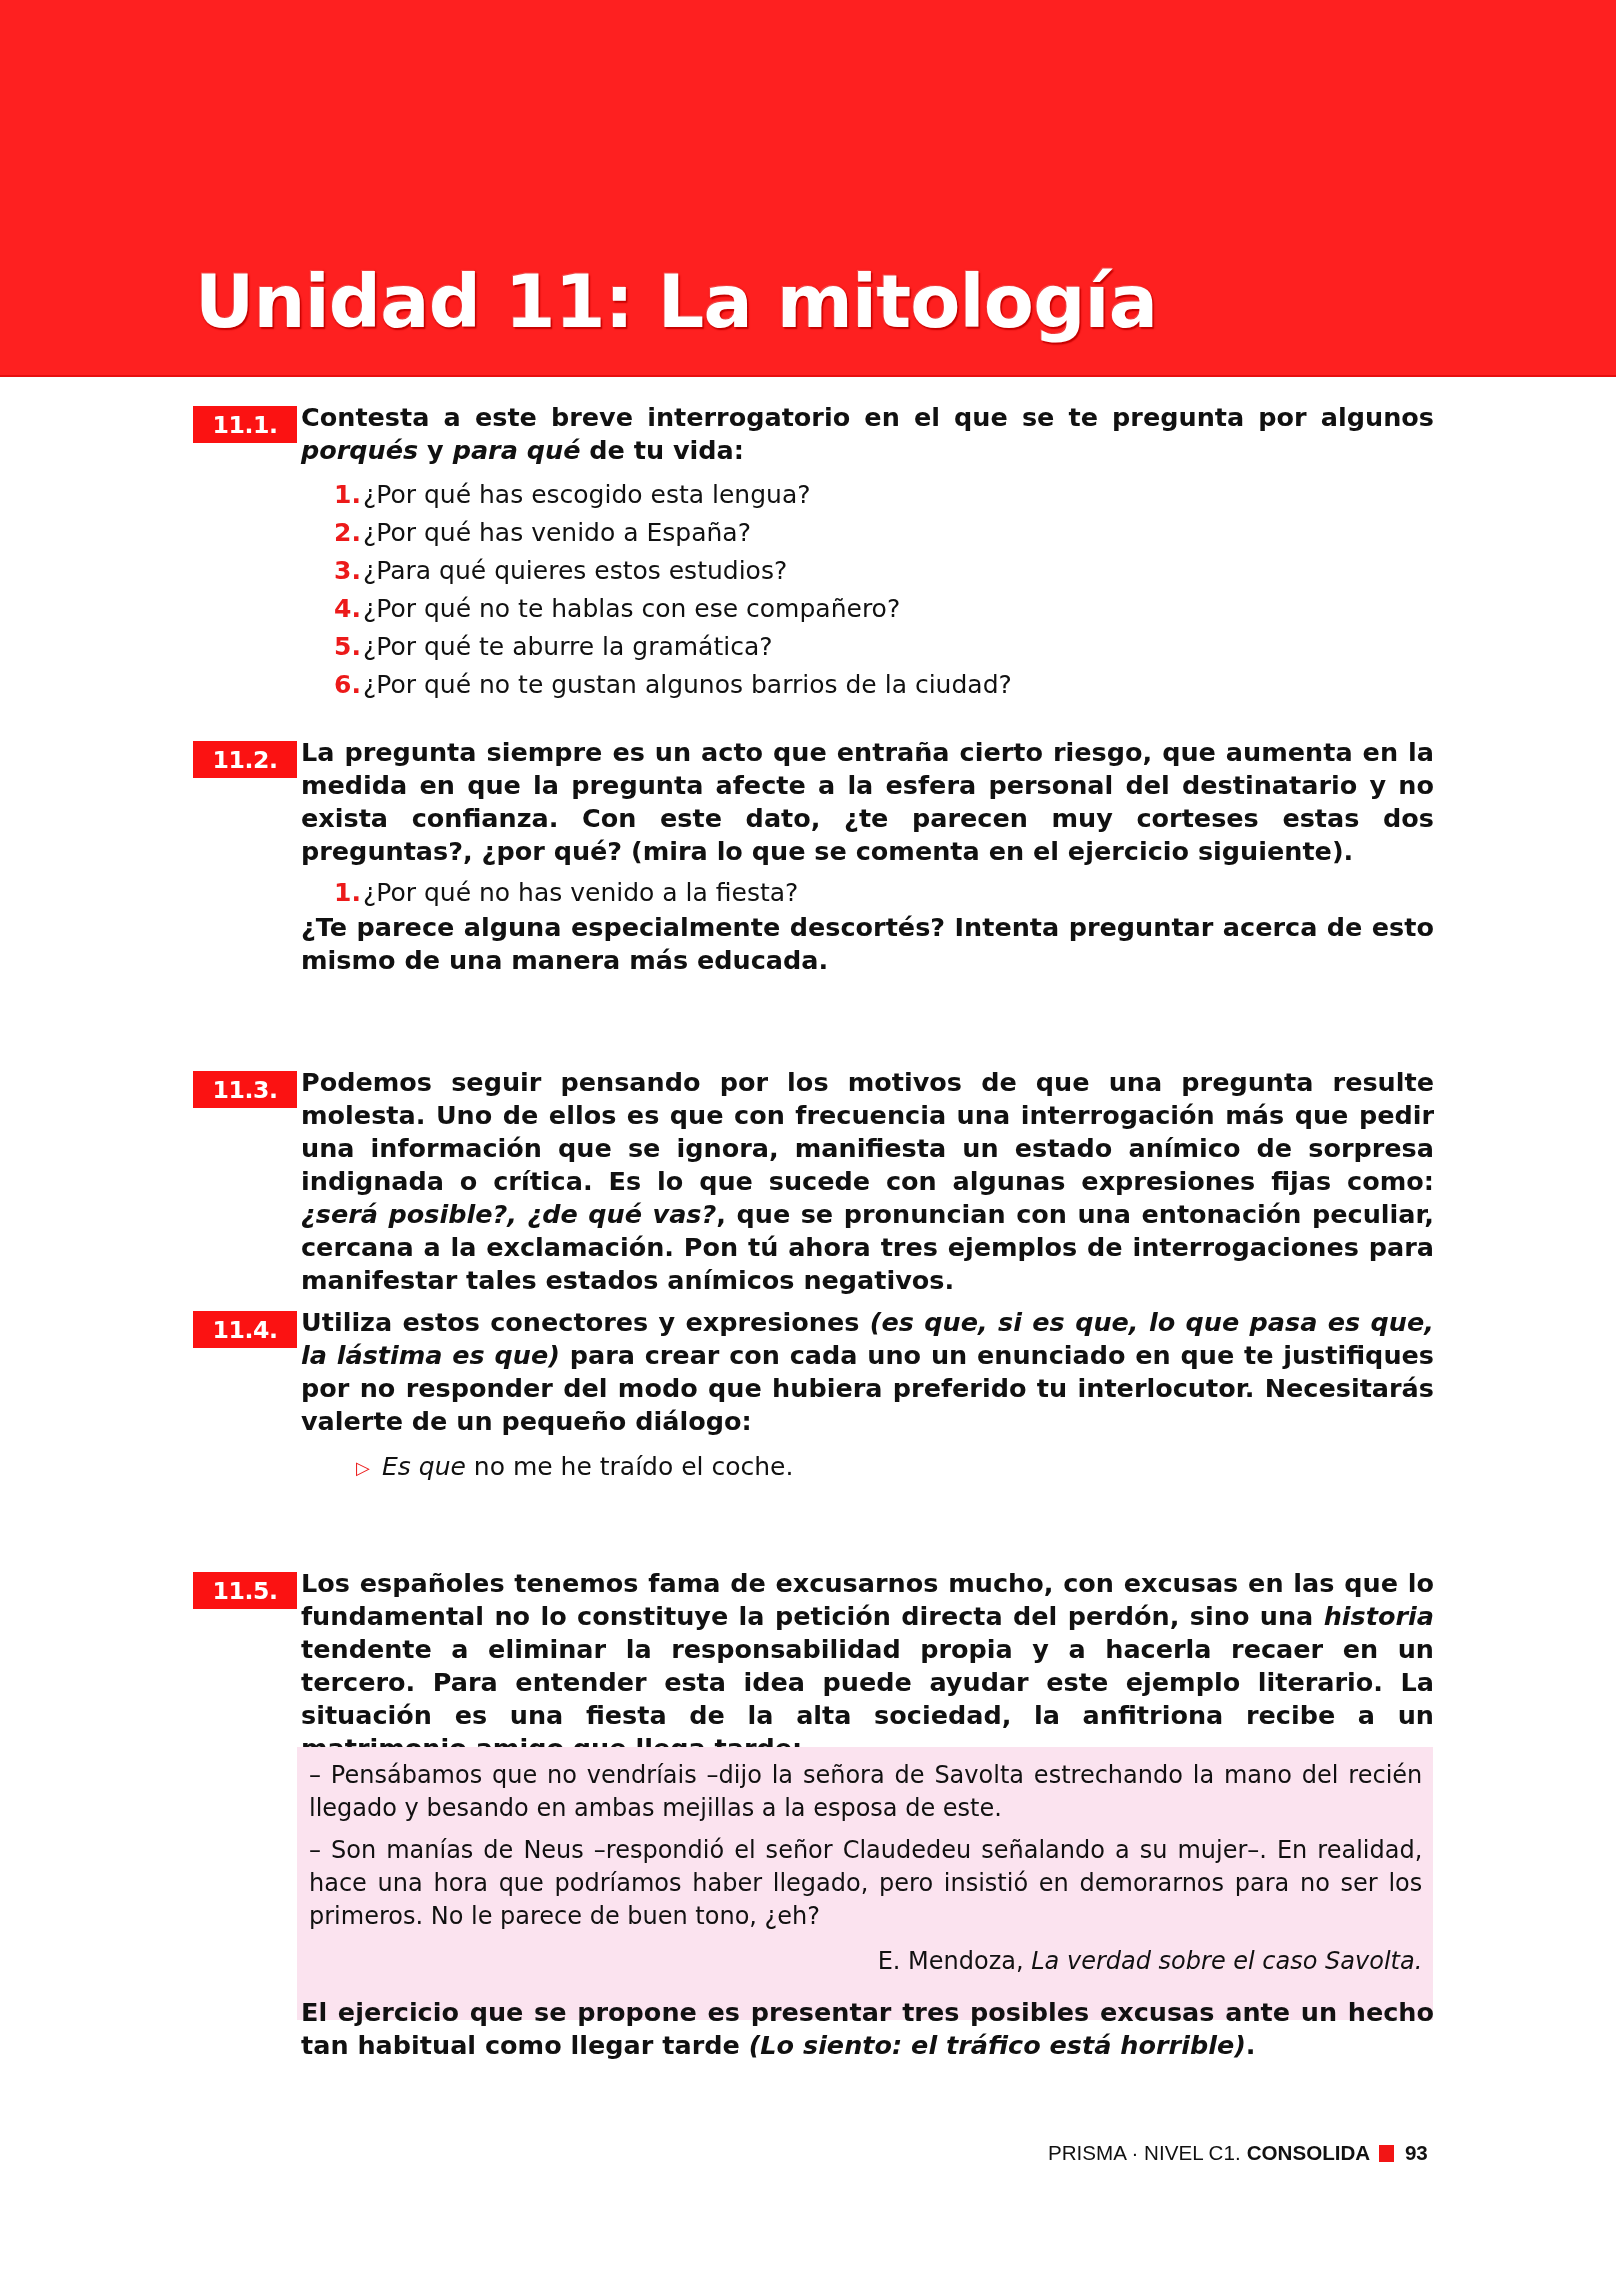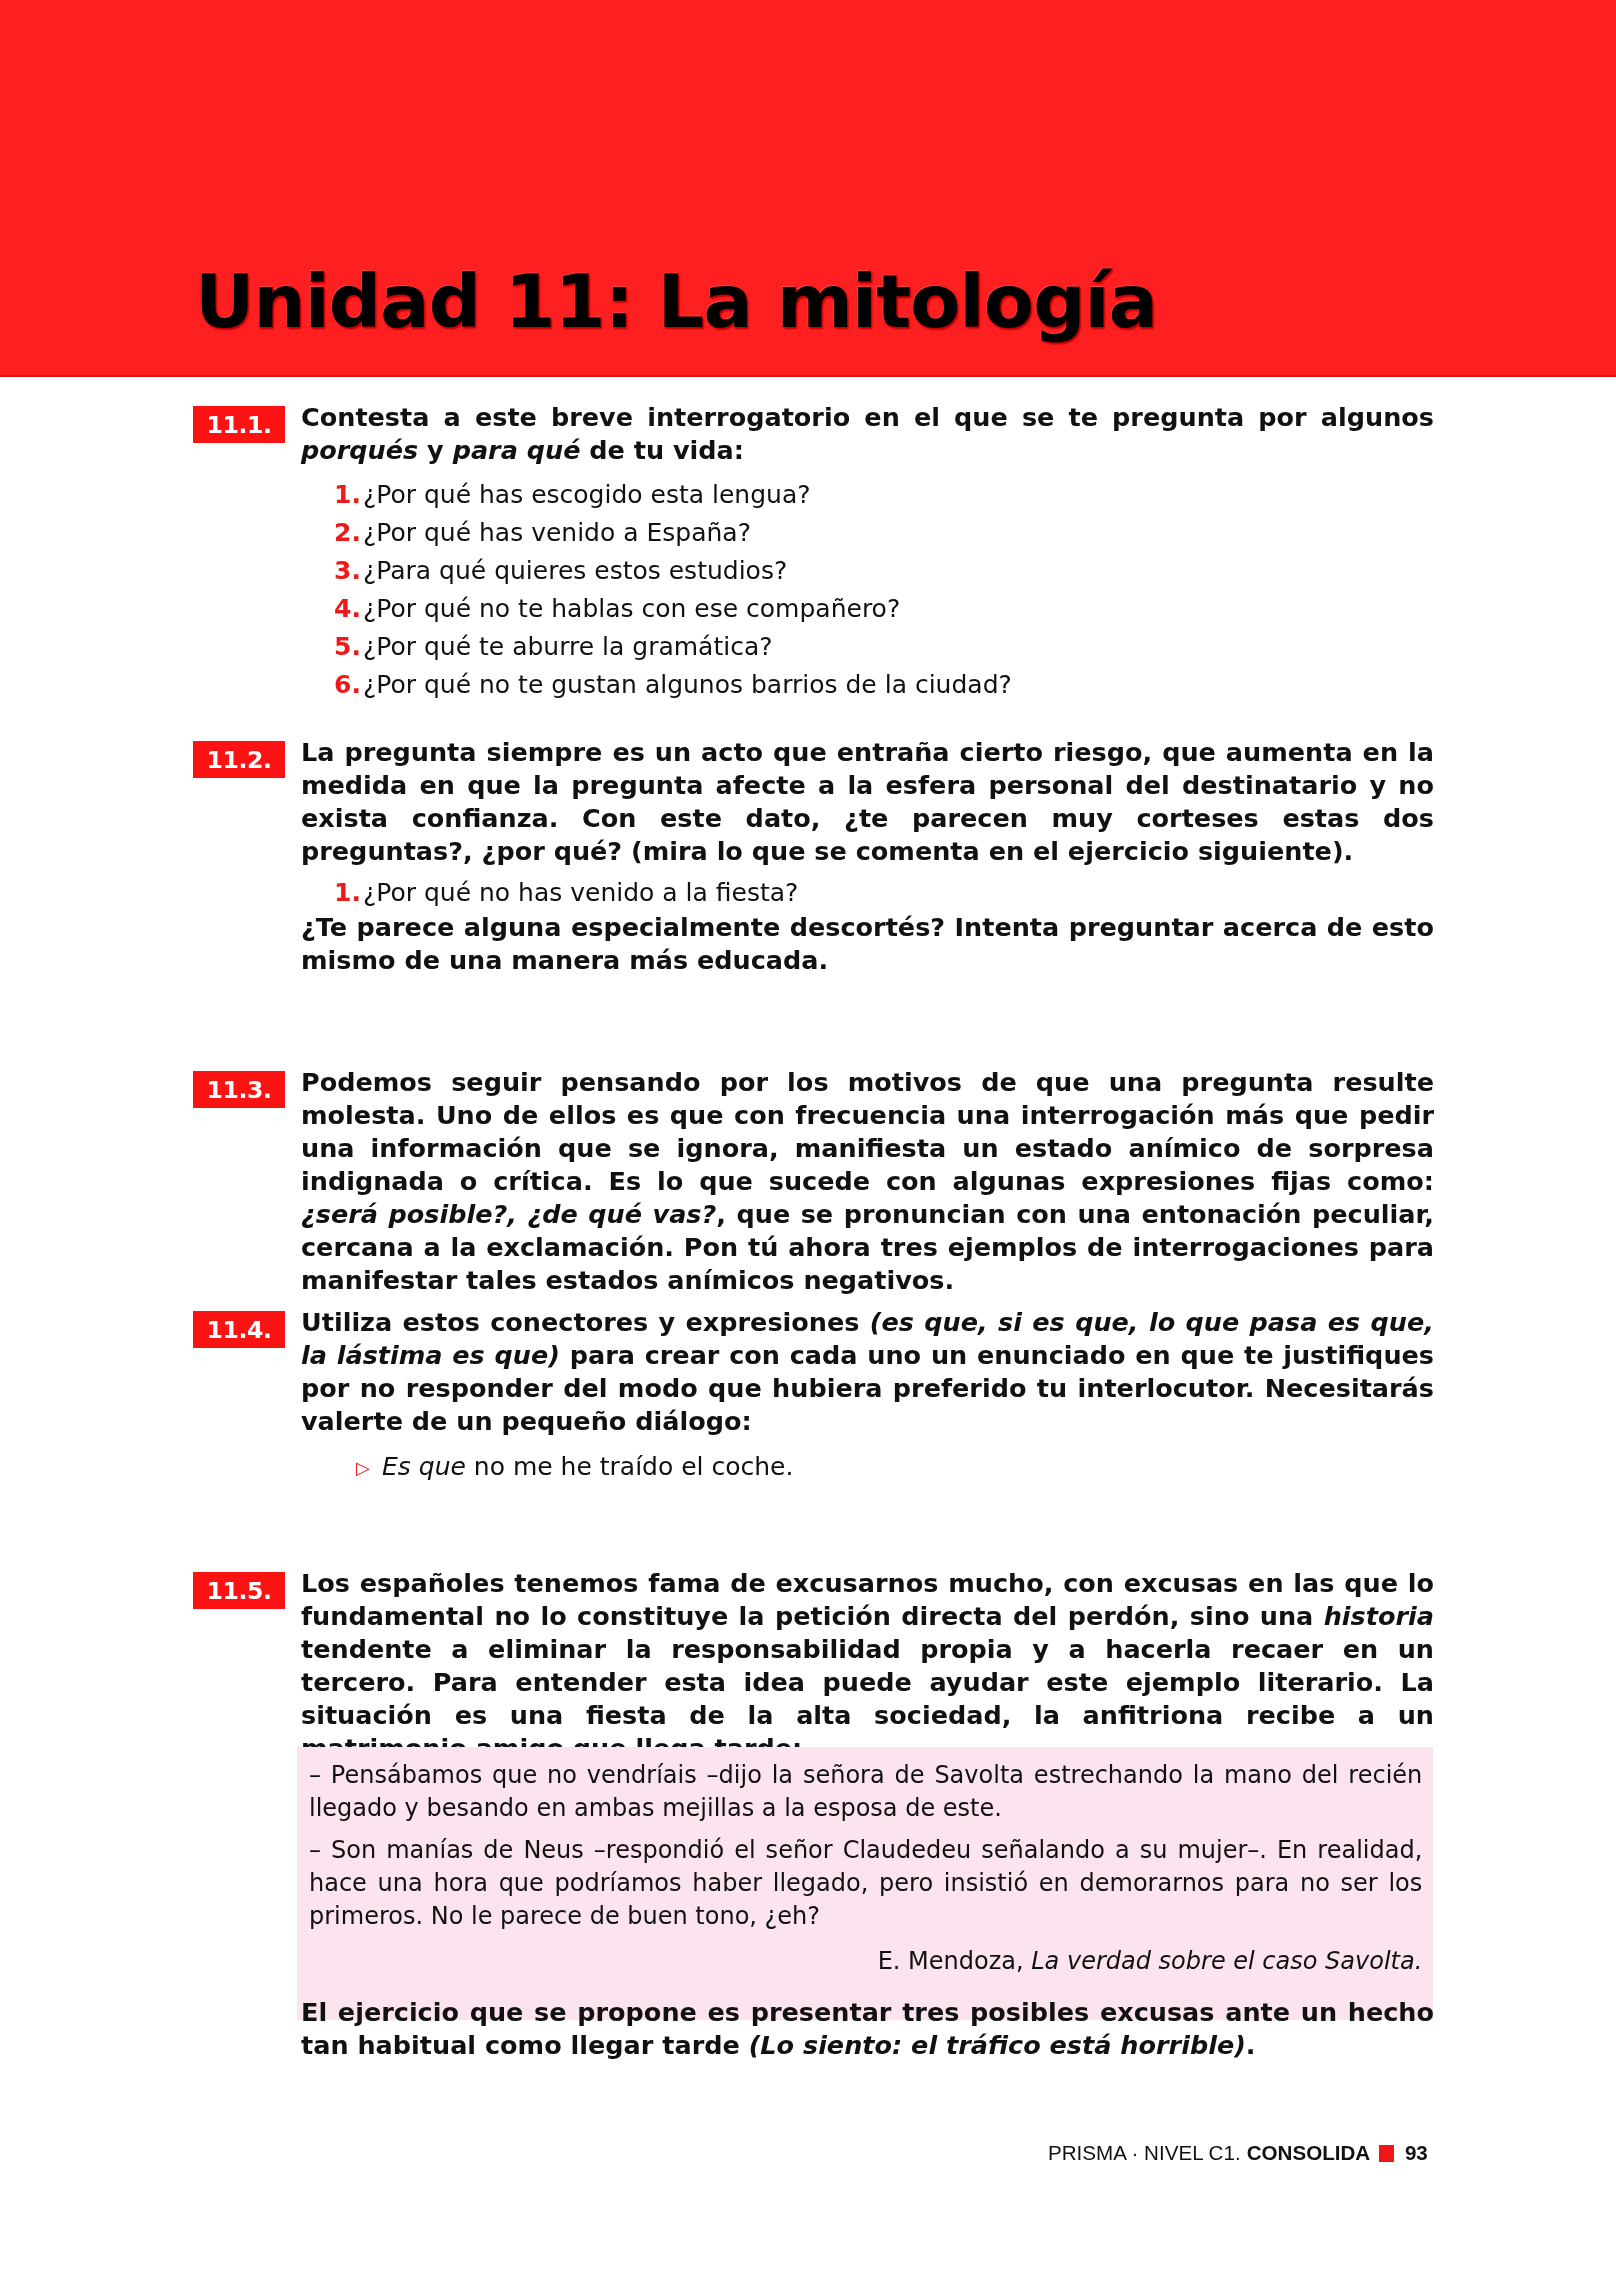--- a/index.html
+++ b/index.html
@@ -9,26 +9,26 @@
     font-family: "DejaVu Sans", sans-serif;
   }
   .header {
     position: absolute; left: 0; top: 0; width: 1616px; height: 375px;
     background: #fe2020;
     border-bottom: 2.3px solid #e60f0f;
   }
   .header-title {
     position: absolute; left: 195px; top: 259px;
     font-family: "DejaVu Sans", sans-serif; font-weight: bold;
-    font-size: 73px; color: #000000; letter-spacing: -0.8px; white-space: nowrap;
+    font-size: 73px; color: #ffffff; letter-spacing: -0.8px; white-space: nowrap;
     text-shadow: 0 0 2.3px #d40000, 1.5px 2.3px 1.5px #c00000, -0.8px -0.8px 0.8px #ff6060;
   }
   .exercise { position: absolute; left: 193px; width: 1241px; }
   .badge {
-    position: absolute; left: 0; top: 0; width: 92px; height: 37px;
+    position: absolute; left: 0; top: 0; width: 104px; height: 37px;
     background: #fb1212; color: #fff; font-weight: bold; font-size: 23.6px;
     display: flex; align-items: center; justify-content: center;
     letter-spacing: -0.4px;
     font-family: "DejaVu Sans", sans-serif;
   }
   .body {
     position: absolute; left: 108px; top: 0; width: 1133px;
     font-size: 25.5px; line-height: 33px;
   }
   .b { font-weight: bold; text-align: justify; }

